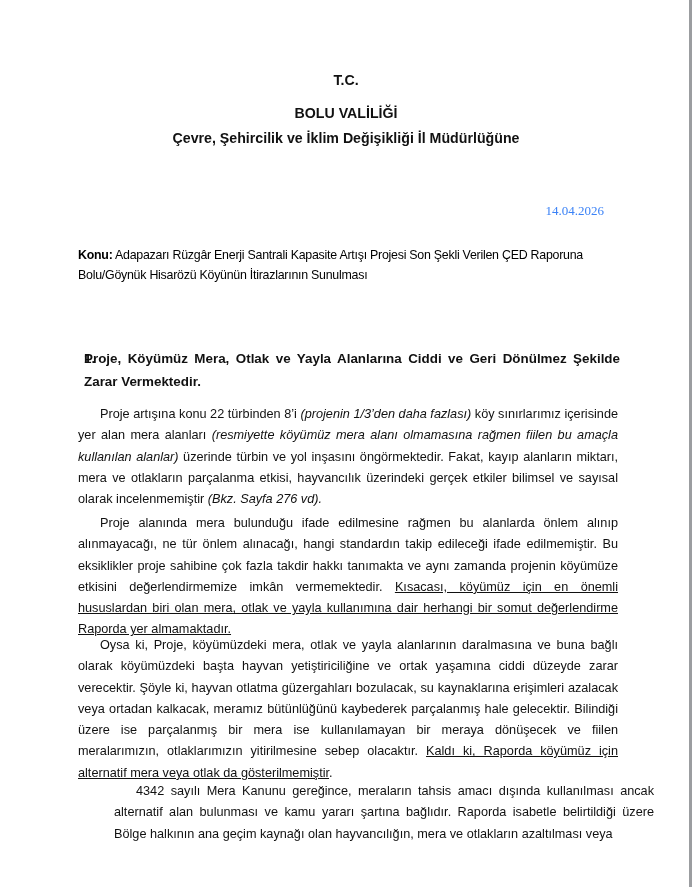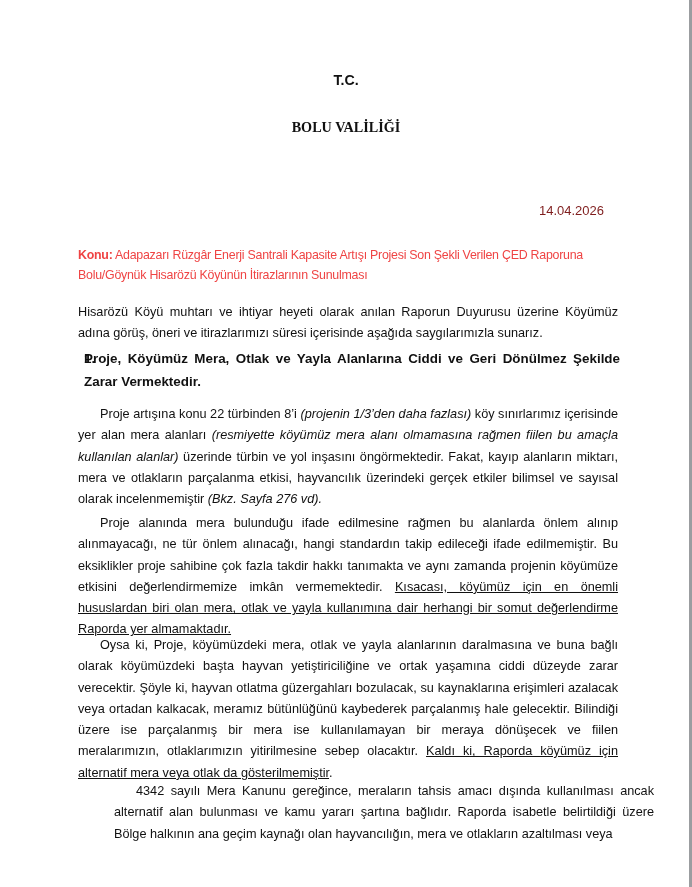--- a/index.html
+++ b/index.html
@@ -34,40 +34,41 @@
     .header-line {
       position: absolute;
       left: 0;
       width: 692px;
       text-align: center;
       font-weight: bold;
       font-size: 14.2px;
       color: #111;
     }
     #hdr1 { top: 72px; }
-    #hdr2 { top: 119px; font-family: Liberation Serif, serif; }
+    #hdr2 { top: 105px; }
     #hdr3 { top: 130px; }
 
     .date {
       position: absolute;
       right: 85px;
       top: 203px;
       font-size: 13px;
-      color: #7f1d1d;
+      color: #3b82f6;
+      font-family: Liberation Serif, serif;
     }
 
     .subject {
       position: absolute;
       left: 78px;
       top: 245px;
       width: 545px;
       font-size: 12.4px;
       line-height: 20px;
       letter-spacing: -0.25px;
-      color: #ef4444;
+      color: #000000;
     }
     .subject b { font-weight: bold; }
 
     .para {
       position: absolute;
       left: 78px;
       width: 540px;
       font-size: 12.7px;
       line-height: 21.3px;
       text-align: justify;
@@ -105,28 +106,28 @@
     #p3 { top: 635px; }
     #p4 { top: 781px; margin-left: 36px; }
   </style>
 </head>
 <body>
 
 <div class="page">
 
   <div class="header-line" id="hdr1">T.C.</div>
   <div class="header-line" id="hdr2">BOLU VALİLİĞİ</div>
+  <div class="header-line" id="hdr3">Çevre, Şehircilik ve İklim Değişikliği İl Müdürlüğüne</div>
 
   <div class="date">14.04.2026</div>
 
   <div class="subject">
     <b>Konu:</b><span> Adapazarı Rüzgâr Enerji Santrali Kapasite Artışı Projesi Son Şekli Verilen ÇED Raporuna Bolu/Göynük  Hisarözü Köyünün İtirazlarının Sunulması</span>
   </div>
 
-  <div class="para" id="intro">Hisarözü Köyü muhtarı ve ihtiyar heyeti olarak anılan Raporun Duyurusu üzerine Köyümüz adına görüş, öneri ve itirazlarımızı süresi içerisinde aşağıda saygılarımızla sunarız.</div>
 
   <div class="section-head">
     <span class="num">1.</span>
     <span class="txt">Proje, Köyümüz Mera, Otlak ve Yayla Alanlarına Ciddi ve Geri Dönülmez Şekilde Zarar Vermektedir.</span>
   </div>
 
   <div class="para" id="p1"><span class="indent"></span><span>Proje artışına konu 22 türbinden 8’i </span><i>(projenin 1/3’den daha fazlası)</i><span> köy sınırlarımız içerisinde yer alan mera alanları </span><i>(resmiyette köyümüz mera alanı olmamasına rağmen fiilen bu amaçla kullanılan alanlar)</i><span> üzerinde türbin ve yol inşasını öngörmektedir. Fakat, kayıp alanların miktarı, mera ve otlakların parçalanma etkisi, hayvancılık üzerindeki gerçek etkiler bilimsel ve sayısal olarak incelenmemiştir </span><i>(Bkz. Sayfa 276 vd).</i></div>
 
   <div class="para" id="p2"><span class="indent"></span><span>Proje alanında mera bulunduğu ifade edilmesine rağmen bu alanlarda önlem alınıp alınmayacağı, ne tür önlem alınacağı, hangi standardın takip edileceği ifade edilmemiştir. Bu eksiklikler proje sahibine çok fazla takdir hakkı tanımakta ve aynı zamanda projenin köyümüze etkisini değerlendirmemize imkân vermemektedir. </span><u>Kısacası, köyümüz için en önemli hususlardan biri olan mera, otlak ve yayla kullanımına dair herhangi bir somut değerlendirme Raporda yer almamaktadır.</u></div>
 

